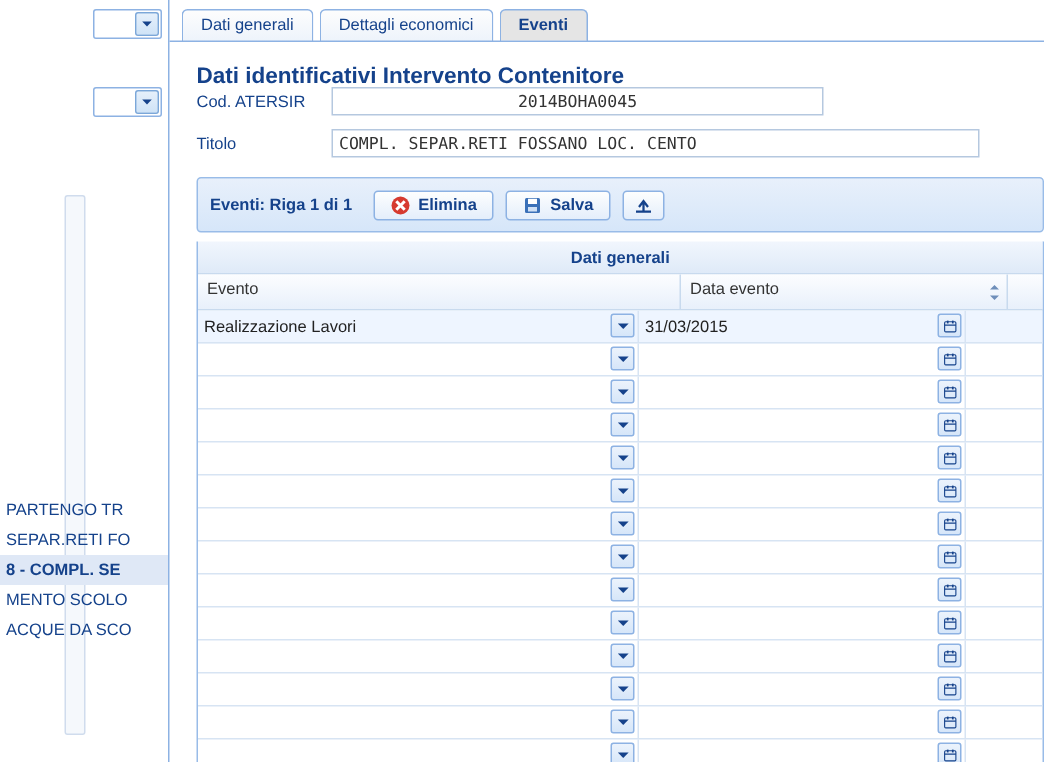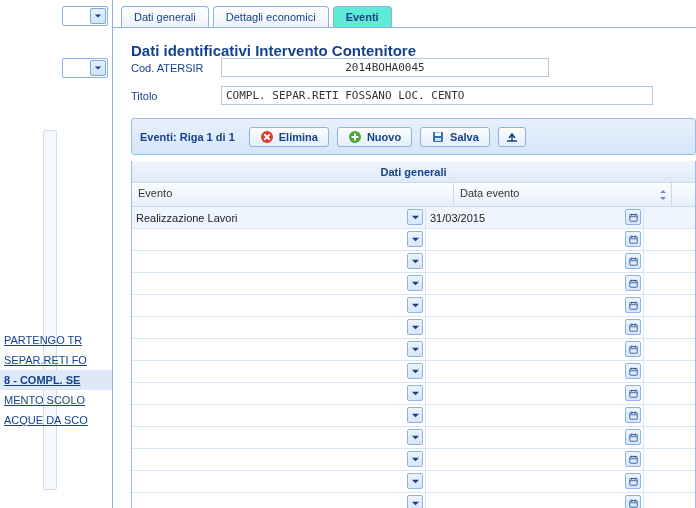--- a/index.html
+++ b/index.html
@@ -4,28 +4,28 @@
 <style>
   * { box-sizing: border-box; }
   body { margin: 0; font-family: Verdana, Arial, sans-serif; font-size: 11px; color: #333; background: #fff; width: 696px; height: 508px; overflow: hidden; position: relative; }
   .leftpane { position: absolute; left: 0; top: 0; width: 112px; height: 508px; }
   .left-combo { position: absolute; right: 4px; width: 46px; height: 20px; border: 1px solid #8db2e3; background: #fff; border-radius: 2px; }
   .left-combo-1 { top: 6px; }
   .left-combo-2 { top: 58px; }
   .cb-btn { position: absolute; right: 1px; top: 1px; width: 16px; height: 16px; border: 1px solid #7ba7d9; border-radius: 2px; background: linear-gradient(#e6f0fb,#cfe3f7); display: flex; align-items: center; justify-content: center; }
   .cb-btn svg { width: 8px; height: 8px; fill: #15428b; }
   .left-list { position: absolute; left: 0; top: 330px; width: 112px; }
-  .left-list .row { padding: 4px 2px 4px 4px; white-space: nowrap; overflow: hidden; color: #15428b; text-decoration: underline; }
+  .left-list .row { padding: 4px 2px 4px 4px; white-space: nowrap; overflow: hidden; color: #15428b; }
   .left-list .row.sel { background: #dfe8f6; font-weight: bold; }
   .mainpane { position: absolute; left: 112px; top: 0; right: 0; bottom: 0; border-left: 1px solid #8db2e3; }
   .left-scrollbar { position: absolute; left: 43px; top: 130px; width: 14px; height: 360px; }
   .left-scrollbar .track { width: 14px; height: 100%; background: #f5f8fc; border: 1px solid #d0dced; border-radius: 2px; }
   .tabs { position: absolute; left: 0; top: 6px; display: flex; gap: 4px; padding-left: 8px; }
   .tab { border: 1px solid #8db2e3; border-bottom: none; border-top-left-radius: 4px; border-top-right-radius: 4px; padding: 4px 12px 5px; background: linear-gradient(#fdfdfd,#edf3fb); color: #15428b; font-size: 11px; cursor: pointer; }
-  .tab.active { background: #5eead4; font-weight: bold; position: relative; }
+  .tab.active { background: #e5e5e5; font-weight: bold; position: relative; }
   .tabline { position: absolute; left: 0; right: 0; top: 27px; height: 1px; background: #8db2e3; }
   .tab.active::after { content:""; position:absolute; left:0; right:0; bottom:-1px; height:2px; background:#fff; }
   .section-title { position: absolute; left: 18px; top: 42px; color: #15428b; font-weight: bold; font-size: 15px; }
   .formrow { position: absolute; left: 18px; display: flex; align-items: center; }
   .formrow .lbl { width: 90px; color: #15428b; }
   .formrow .txt { border: 1px solid #b5c8df; background: #fff; height: 19px; padding: 2px 4px; font-size: 11px; font-family: monospace; color: #333; }
   .formrow .txt.code { width: 328px; text-align: center; }
   .formrow .txt.title { width: 432px; }
   .codrow { top: 58px; }
   .titrow { top: 86px; }
@@ -111,27 +111,20 @@
       <span class="info">Eventi: Riga 1 di 1</span>
       <button class="tbtn">
         <svg class="ic" viewBox="0 0 14 14">
             <circle cx="7" cy="7" r="6" fill="#d63a2f"></circle>
             <path d="M4.2 4.2 L9.8 9.8 M9.8 4.2 L4.2 9.8" stroke="#fff" stroke-width="2"></path>
           </svg>
         <span>Elimina</span>
       </button>
       <button class="tbtn">
         <svg class="ic" viewBox="0 0 14 14">
-            <circle cx="7" cy="7" r="6" fill="#4aa63a"></circle>
-            <path d="M7 3.5 V10.5 M3.5 7 H10.5" stroke="#fff" stroke-width="2"></path>
-          </svg>
-        <span>Nuovo</span>
-      </button>
-      <button class="tbtn">
-        <svg class="ic" viewBox="0 0 14 14">
             <rect x="2" y="2" width="10" height="10" rx="1" fill="#3a70b8"></rect>
             <rect x="4" y="2.5" width="6" height="3.5" fill="#fff"></rect>
             <rect x="4" y="8" width="6" height="3" fill="#cfe0f5"></rect>
           </svg>
         <span>Salva</span>
       </button>
       <button class="tbtn iconly">
         <svg class="ic" viewBox="0 0 14 14">
             <path d="M2 11 H12 M4 8 L7 4 L10 8 M7 4 V11" stroke="#15428b" stroke-width="1.5" fill="none"></path>
           </svg>

